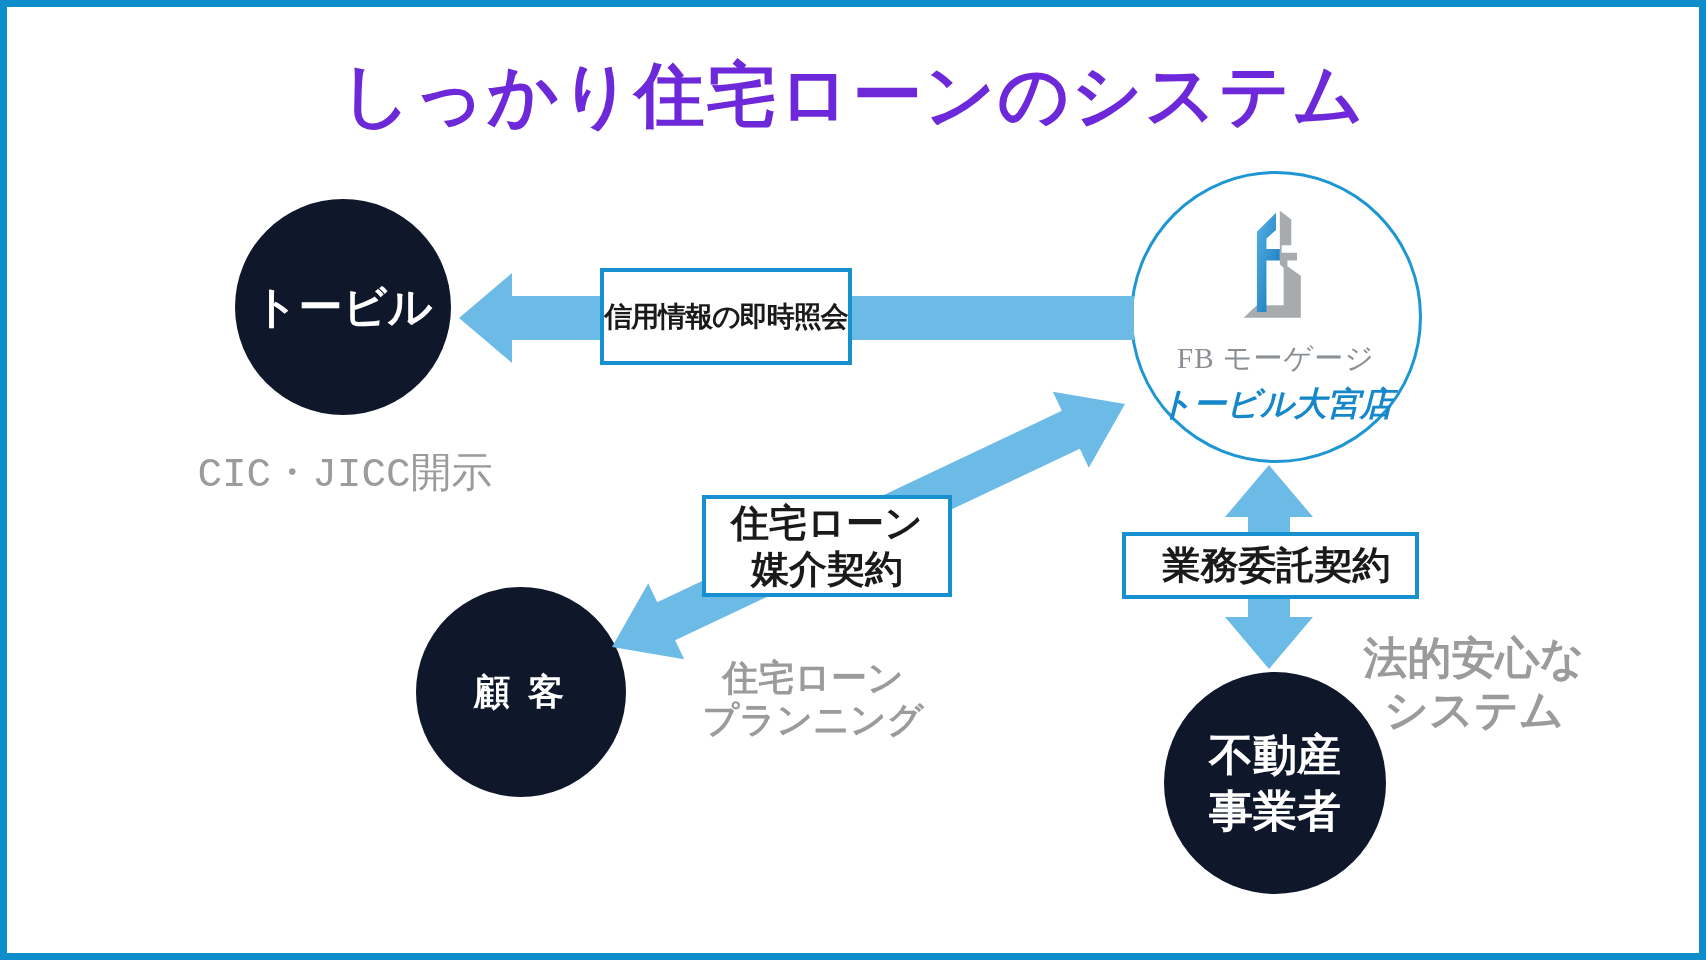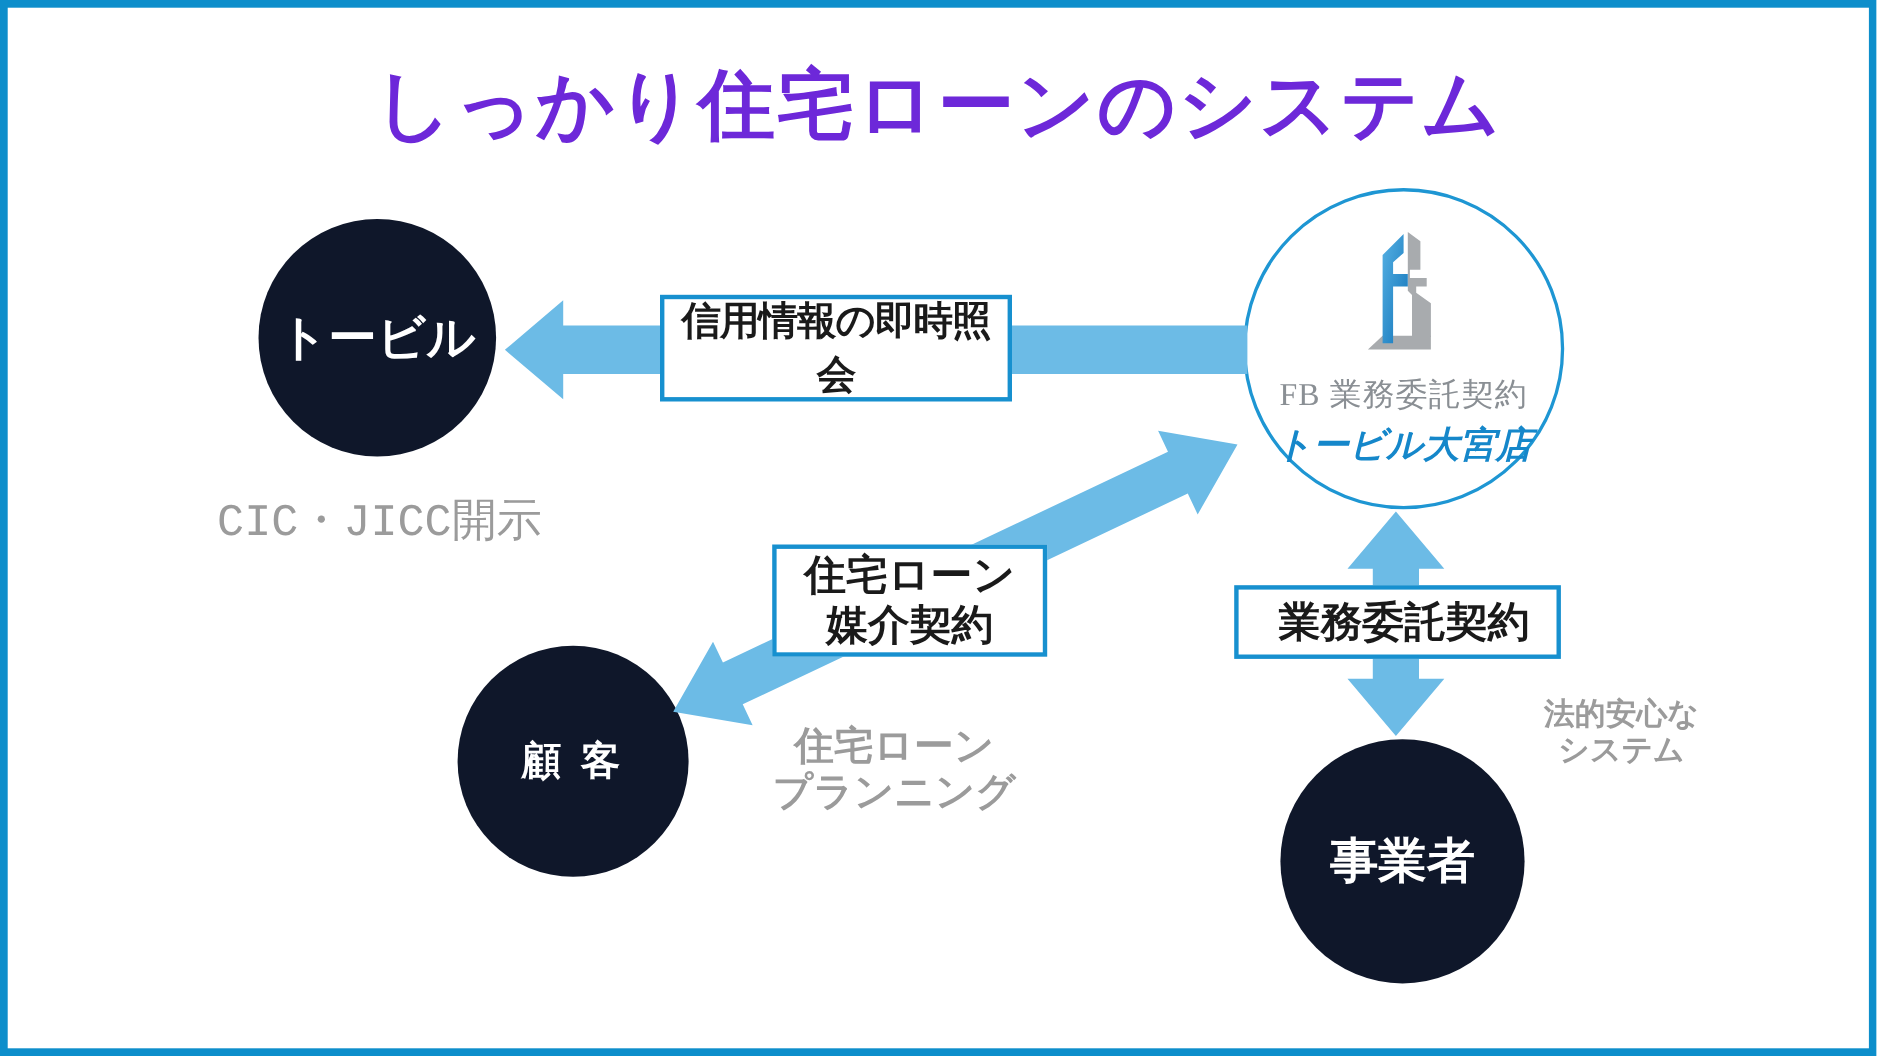--- a/index.html
+++ b/index.html
@@ -30,68 +30,69 @@
     font-family:"Liberation Serif","DejaVu Serif",serif;letter-spacing:1px;margin-top:6px;}
   .fb-store{font-size:33px;font-weight:800;color:#1587ca;margin-top:3px;font-style:italic;}
   
   .arrows{position:absolute;left:0;top:0;width:1706px;height:960px;pointer-events:none;}
   
   .lbox{
     position:absolute;background:#ffffff;border:4px solid #1790cf;box-sizing:border-box;
     display:flex;flex-direction:column;align-items:center;justify-content:center;
     font-weight:700;color:#1a1a1a;text-align:center;
   }
-  .b-credit{left:593px;top:261px;width:320px;height:97px;font-size:36px;letter-spacing:-1px;}
+  .b-credit{left:593px;top:261px;width:252px;height:97px;font-size:28px;letter-spacing:-1px;}
   .b-broker{left:695px;top:488px;width:250px;height:102px;font-size:38px;line-height:1.22;}
   .b-outsrc{left:1115px;top:525px;width:297px;height:67px;font-size:38px;padding-left:12px;}
   
   .note{
     position:absolute;transform:translateX(-50%);text-align:center;
     color:#9b9b9b;font-weight:700;
   }
   .n-cic{left:338px;top:438px;font-size:41px;font-weight:400;
     font-family:Liberation Mono, monospace;white-space:nowrap;}
   .n-plan{left:806px;top:650px;font-size:36px;line-height:1.18;}
-  .n-legal{left:1467px;top:625px;font-size:28px;line-height:1.18;}
+  .n-legal{left:1467px;top:625px;font-size:44px;line-height:1.18;}
 </style>
 </head>
 <body>
 
 <div class="stage">
 
   <div class="title">しっかり住宅ローンのシステム</div>
 
   <div class="circle c-blue c-tobiru">
     <span>トービル</span>
   </div>
 
   <div class="circle c-blue c-kokyaku">
     <span>顧 客</span>
   </div>
 
   <div class="circle c-blue c-fudosan">
+    <span>不動産</span>
     <span>事業者</span>
   </div>
 
   <div class="circle c-fb">
     <svg width="96" height="126" viewBox="0 0 100 132">
       <defs>
         <linearGradient id="fbgrad" x1="0" y1="0" x2="1" y2="1">
           <stop offset="0" stop-color="#56b1e4"></stop>
           <stop offset="1" stop-color="#1173b8"></stop>
         </linearGradient>
       </defs>
 
       <polygon fill="#a8abae" points="54,4 66,13 66,40 56,40 56,48 72,48 72,56 62,56 62,62 76,72 76,104 58,104 58,64 54,60"></polygon>
 
       <polygon fill="#a8abae" points="16,116 30,103 76,103 76,116"></polygon>
 
       <polygon fill="url(#fbgrad)" points="30,110 30,26 50,6 50,24 40,33 40,44 54,44 54,56 40,56 40,110"></polygon>
     </svg>
-    <div class="fb-company">FB 業務委託契約</div>
+    <div class="fb-company">FB モーゲージ</div>
     <div class="fb-store">トービル大宮店</div>
   </div>
 
   <svg class="arrows" viewBox="0 0 1706 960">
     <polygon points="452,311 505,266 505,289 1127,289 1127,333 505,333 505,356" fill="#6cbbe6"></polygon>
     <polygon points="605,640 677.2,652.3 668.2,633.3 1072.8,441.7 1081.8,460.7 1118,397 1045.8,384.7 1054.8,403.7 650.2,595.3 641.2,576.3" fill="#6cbbe6"></polygon>
     <polygon points="1262,458 1306,510 1283,510 1283,610 1306,610 1262,662 1218,610 1241,610 1241,510 1218,510" fill="#6cbbe6"></polygon>
   </svg>
 
   <div class="lbox b-credit">

